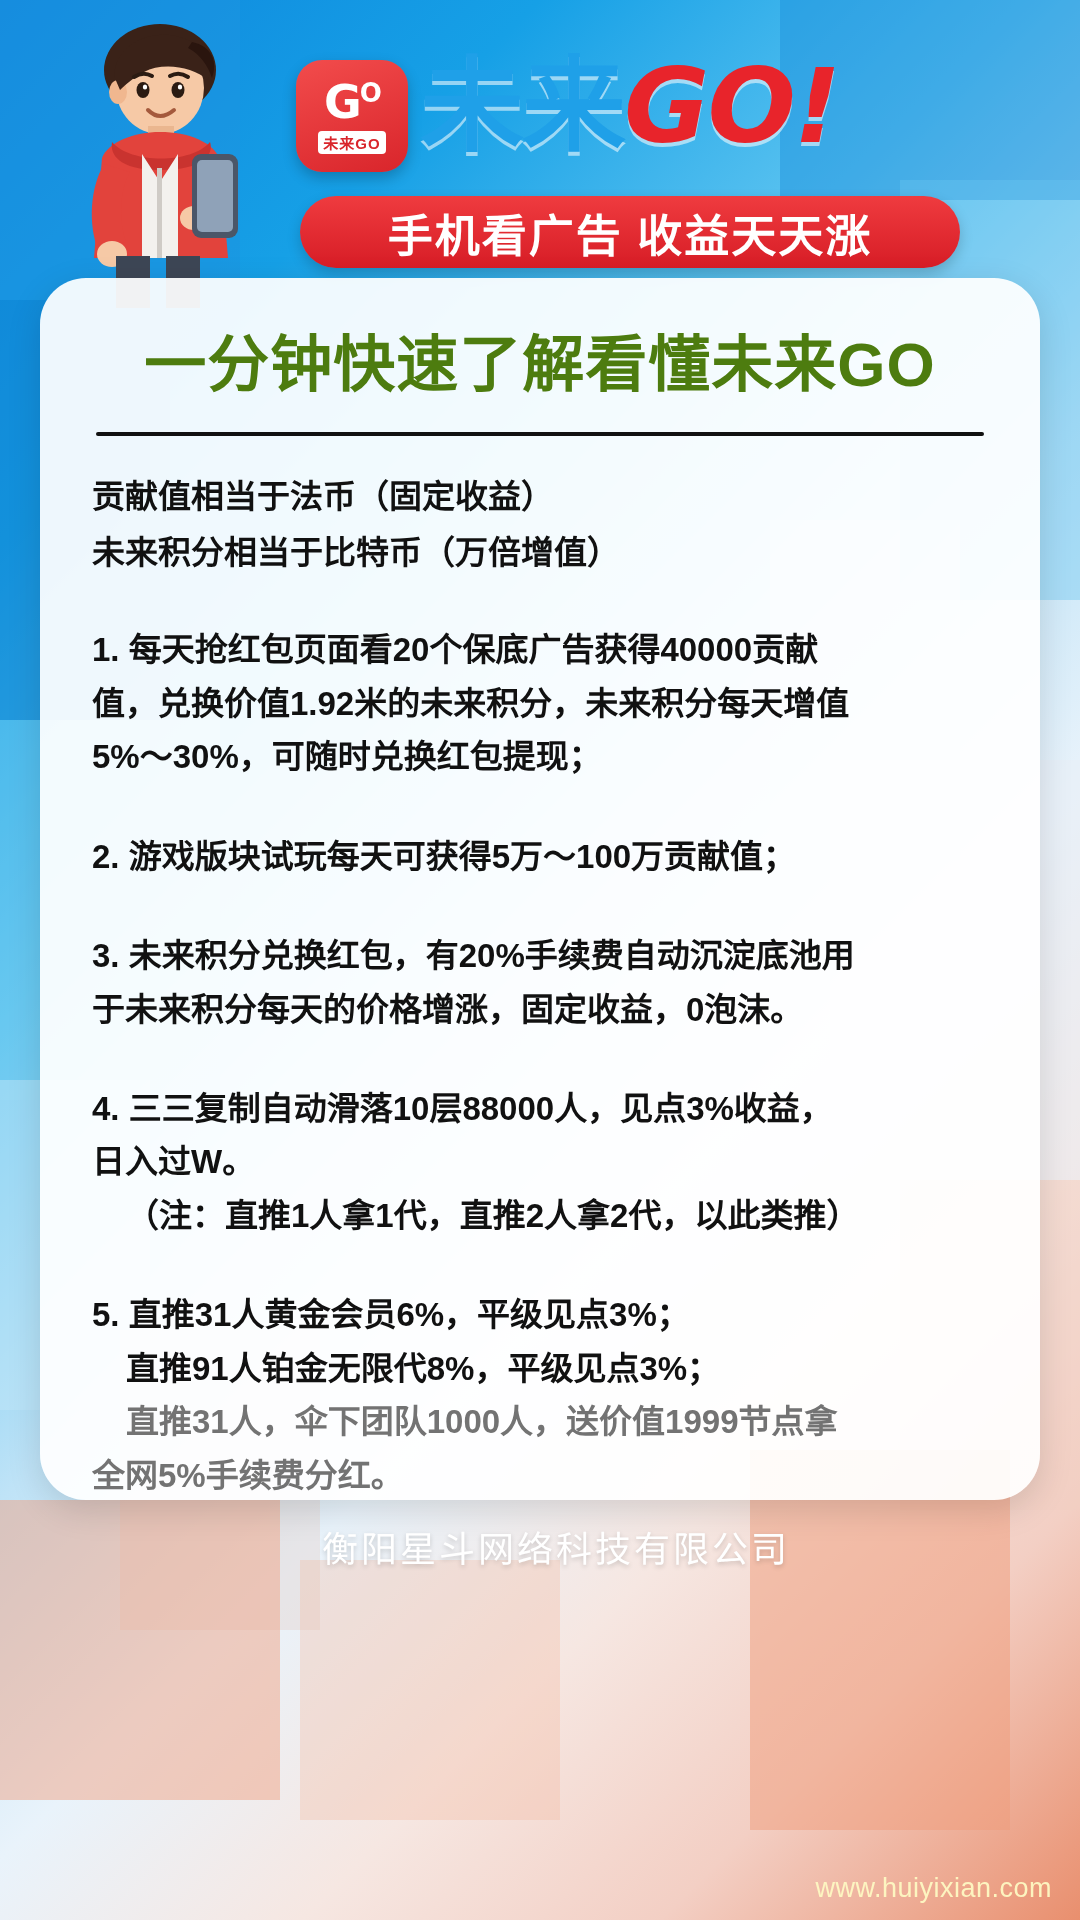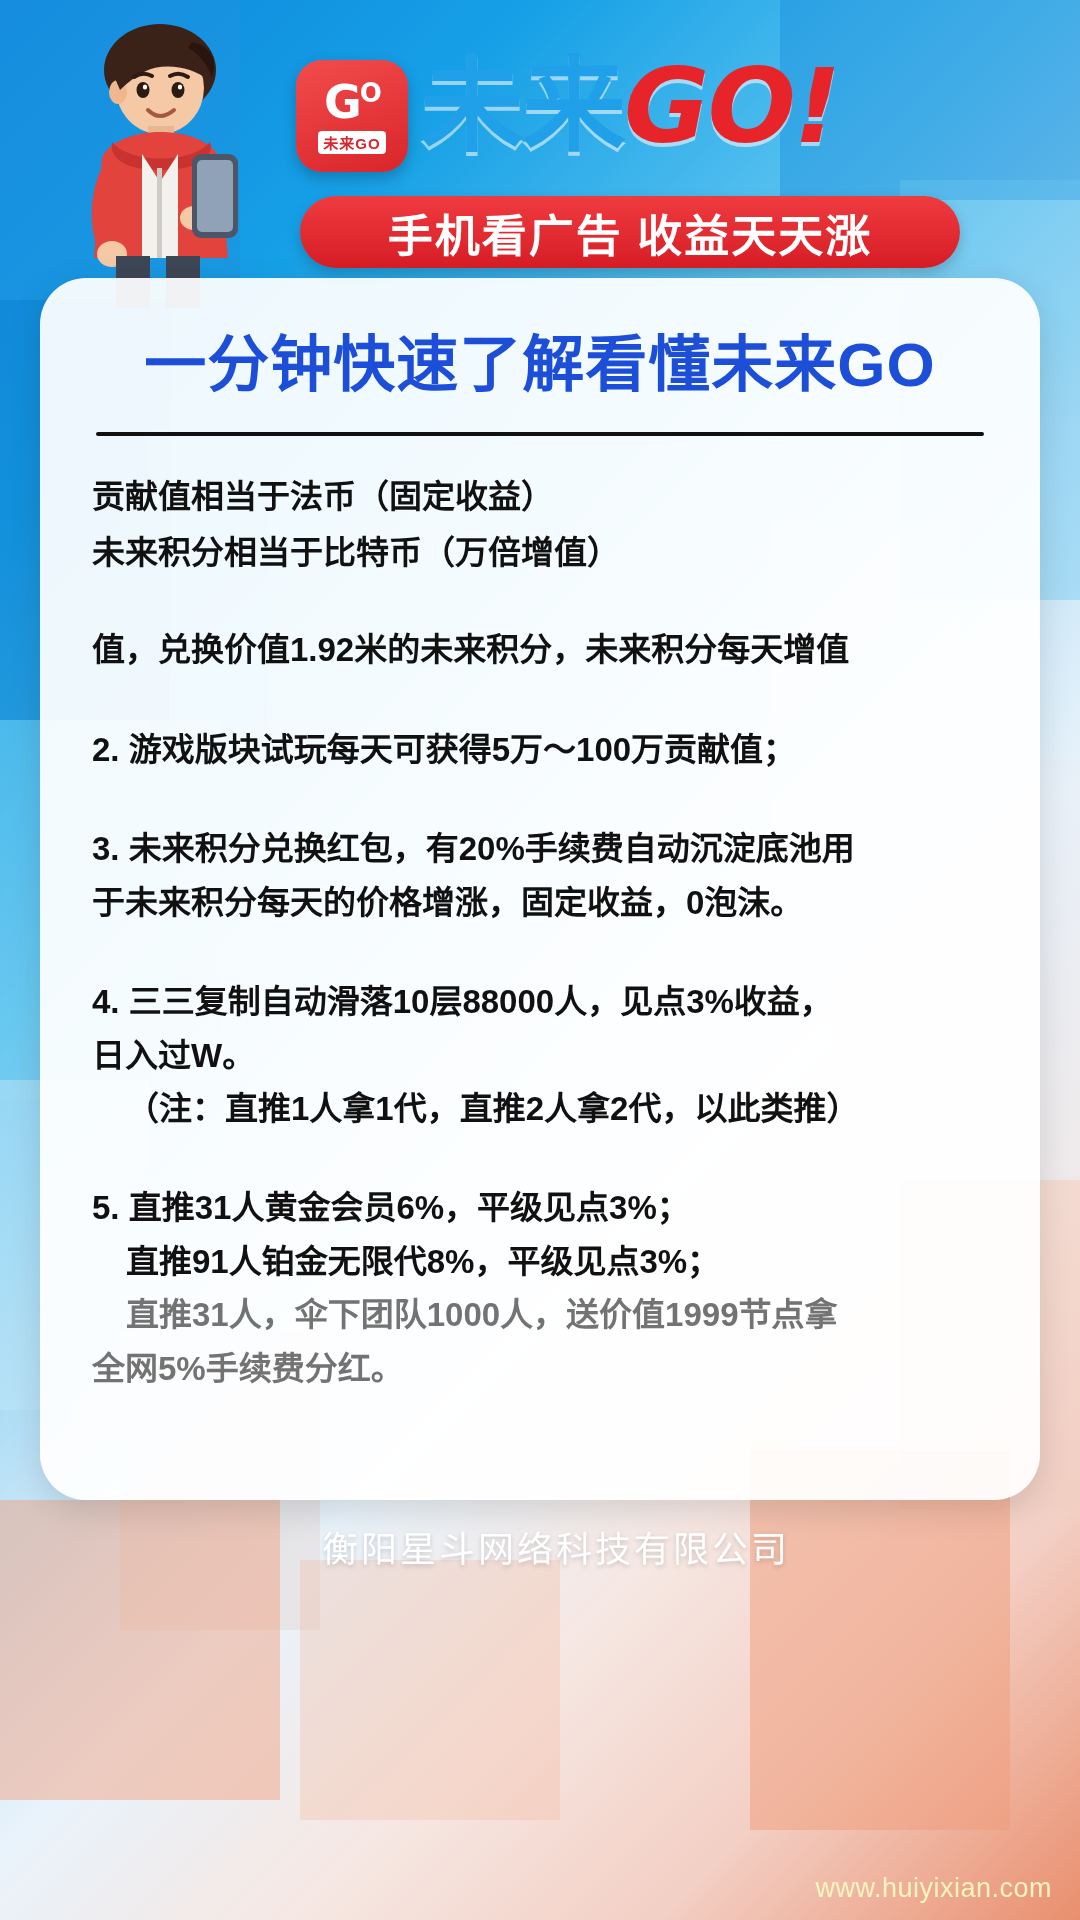--- a/index.html
+++ b/index.html
@@ -78,21 +78,21 @@
 
   
   .card {
     position:absolute; left:40px; top:278px; width:1000px; height:1222px;
     background:rgba(255,255,255,.93);
     border-radius:46px;
     box-shadow:0 10px 34px rgba(0,0,0,.13);
     padding:42px 52px 0 52px;
   }
   .card-title {
-    font-size:62px; font-weight:bold; color:#1d4ed8;
+    font-size:62px; font-weight:bold; color:#4d7c0f;
     letter-spacing:1px; text-align:center; line-height:1.2;
     margin-top:8px;
   }
   .divider { height:4px; background:#111; margin:30px 4px 0 4px; border-radius:2px; }
 
   .body-text { margin-top:34px; color:#111; font-size:33px; font-weight:bold; line-height:1.62; }
   .lead p { margin-bottom:2px; }
   .item { margin-top:46px; }
   .item.first { margin-top:44px; }
   .sub { margin-left:34px; }
@@ -198,21 +198,23 @@
   <div class="divider"></div>
 
   <div class="body-text">
 
     <div class="lead">
       <p>贡献值相当于法币（固定收益）</p>
       <p>未来积分相当于比特币（万倍增值）</p>
     </div>
 
     <div class="item first">
+      <p>1. 每天抢红包页面看20个保底广告获得40000贡献</p>
       <p>值，兑换价值1.92米的未来积分，未来积分每天增值</p>
+      <p>5%～30%，可随时兑换红包提现；</p>
     </div>
 
     <div class="item">
       <p>2. 游戏版块试玩每天可获得5万～100万贡献值；</p>
     </div>
 
     <div class="item">
       <p>3. 未来积分兑换红包，有20%手续费自动沉淀底池用</p>
       <p>于未来积分每天的价格增涨，固定收益，0泡沫。</p>
     </div>

